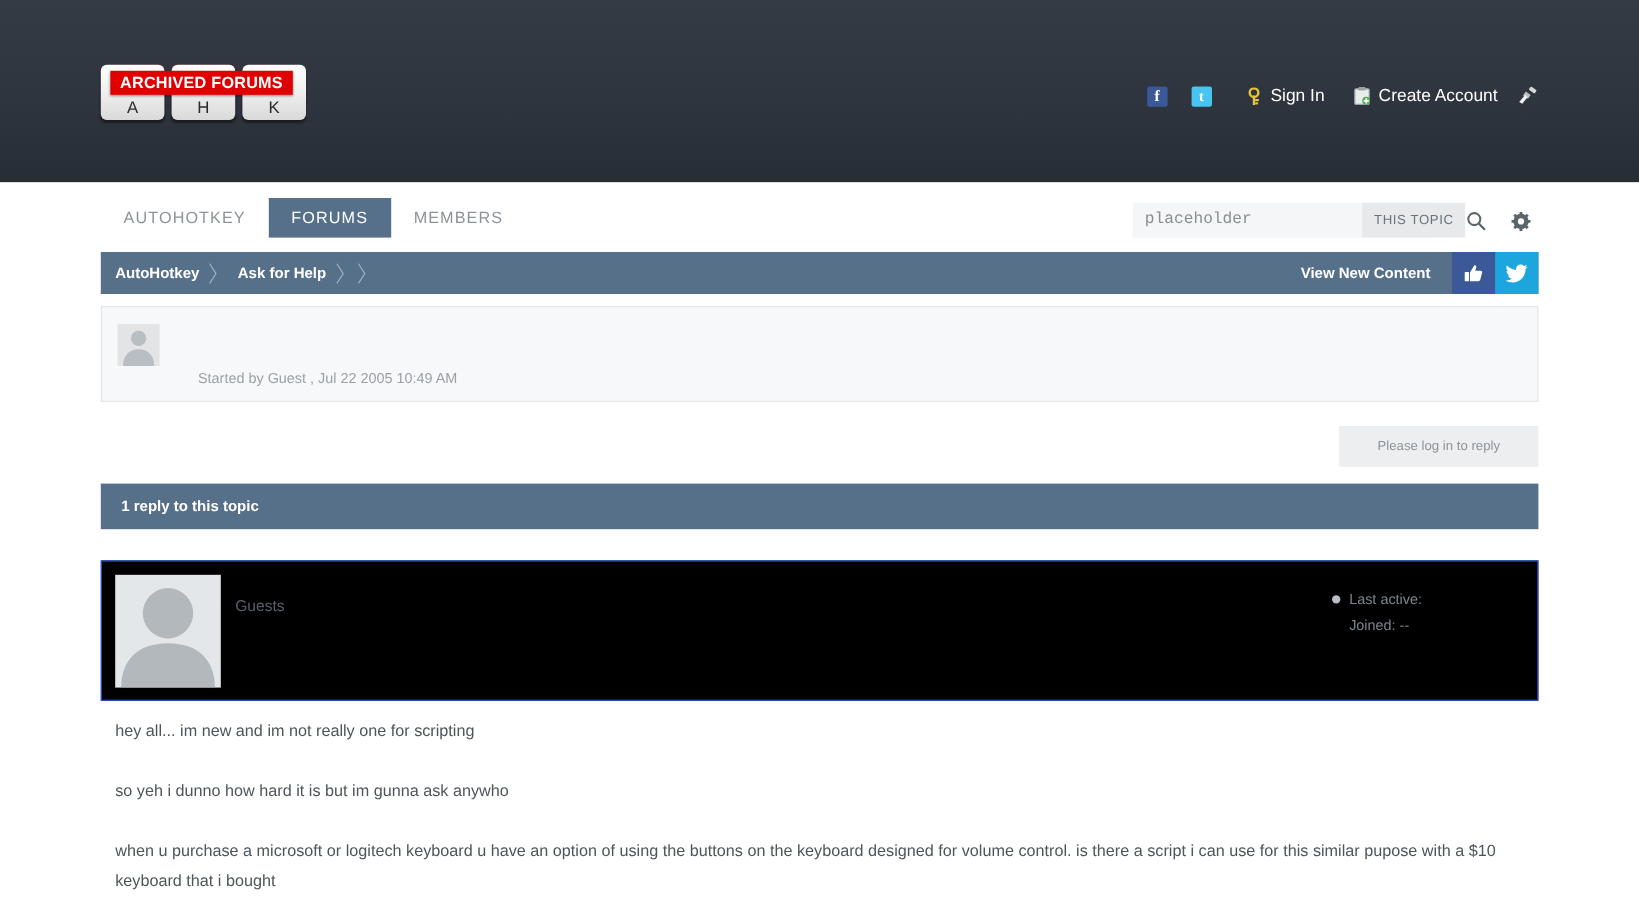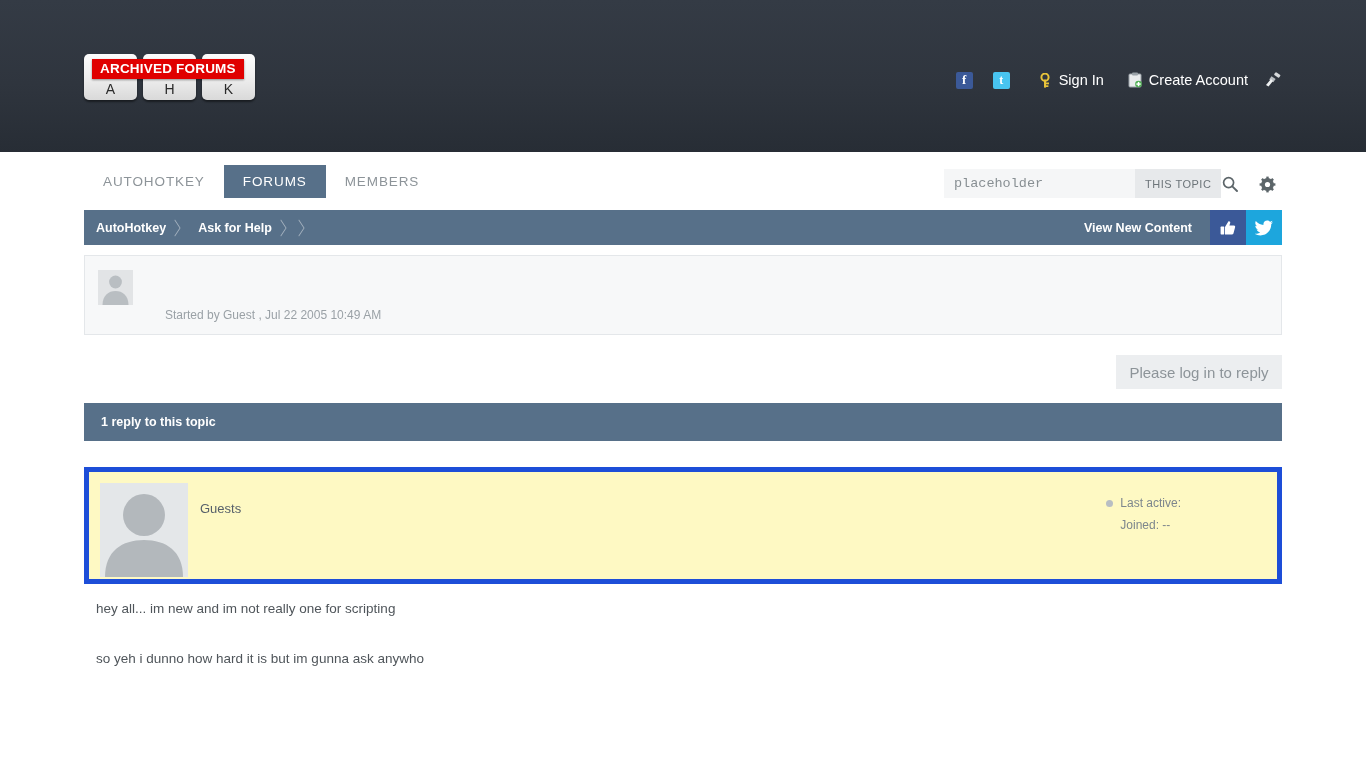--- a/index.html
+++ b/index.html
@@ -280,21 +280,21 @@
     color: #9aa1a6;
   }
 
   
   .login-reply {
     position: absolute;
     left: 1116px; top: 355px;
     width: 166px; height: 34px;
     background: #eceef0;
     color: #8d9499;
-    font-size: 15px;
+    font-size: 11px;
     display: flex;
     align-items: center;
     justify-content: center;
   }
 
   
   .reply-bar {
     position: absolute;
     left: 84px; top: 403px;
     width: 1198px; height: 38px;
@@ -307,22 +307,22 @@
     font-size: 12.5px;
     font-weight: bold;
     padding-left: 17px;
   }
 
   
   .post-head {
     position: absolute;
     left: 84px; top: 467px;
     width: 1198px; height: 117px;
-    background: #fef9c3;
-    border: 5px solid #1d4ed8;
+    background: #000000;
+    border: 1px solid #1d4ed8;
   }
   .post-avatar {
     position: absolute;
     left: 11px; top: 11px;
     width: 88px; height: 94px;
     background: #e4e7e9;
     overflow: hidden;
   }
   .post-author {
     position: absolute;
@@ -513,13 +513,14 @@
     </div>
     <div class="meta-row indent">
       <span>Joined: --</span>
     </div>
   </div>
 </div>
 
 <div class="post-body">
   <p>hey all... im new and im not really one for scripting</p>
   <p>so yeh i dunno how hard it is but im gunna ask anywho</p>
+  <p>when u purchase a microsoft or logitech keyboard u have an option of using the buttons on the keyboard designed for volume control. is there a script i can use for this similar pupose with a $10 keyboard that i bought</p>
 </div>
 
 </body></html>

